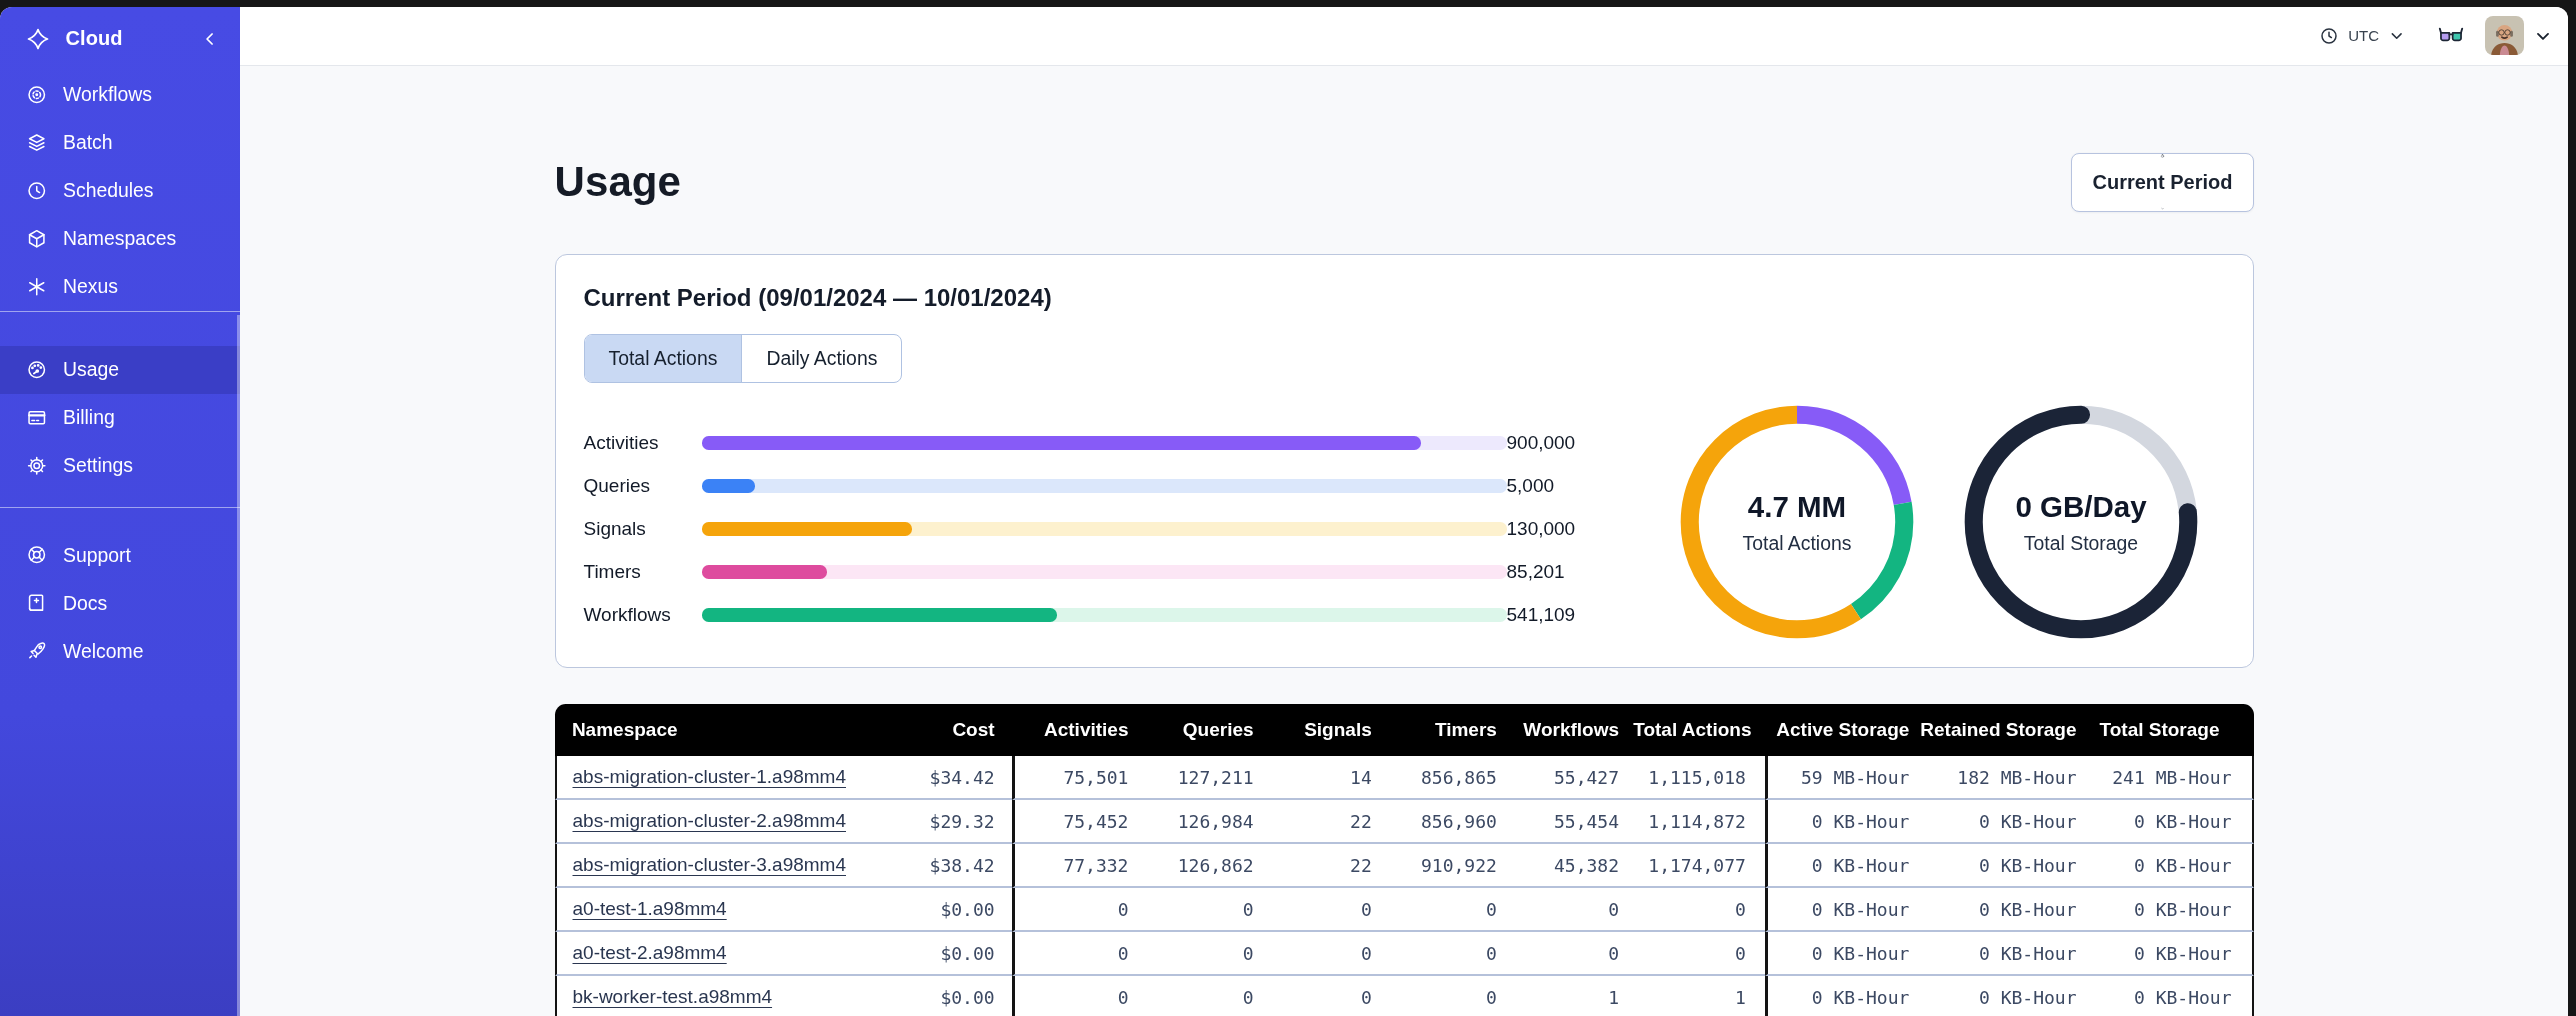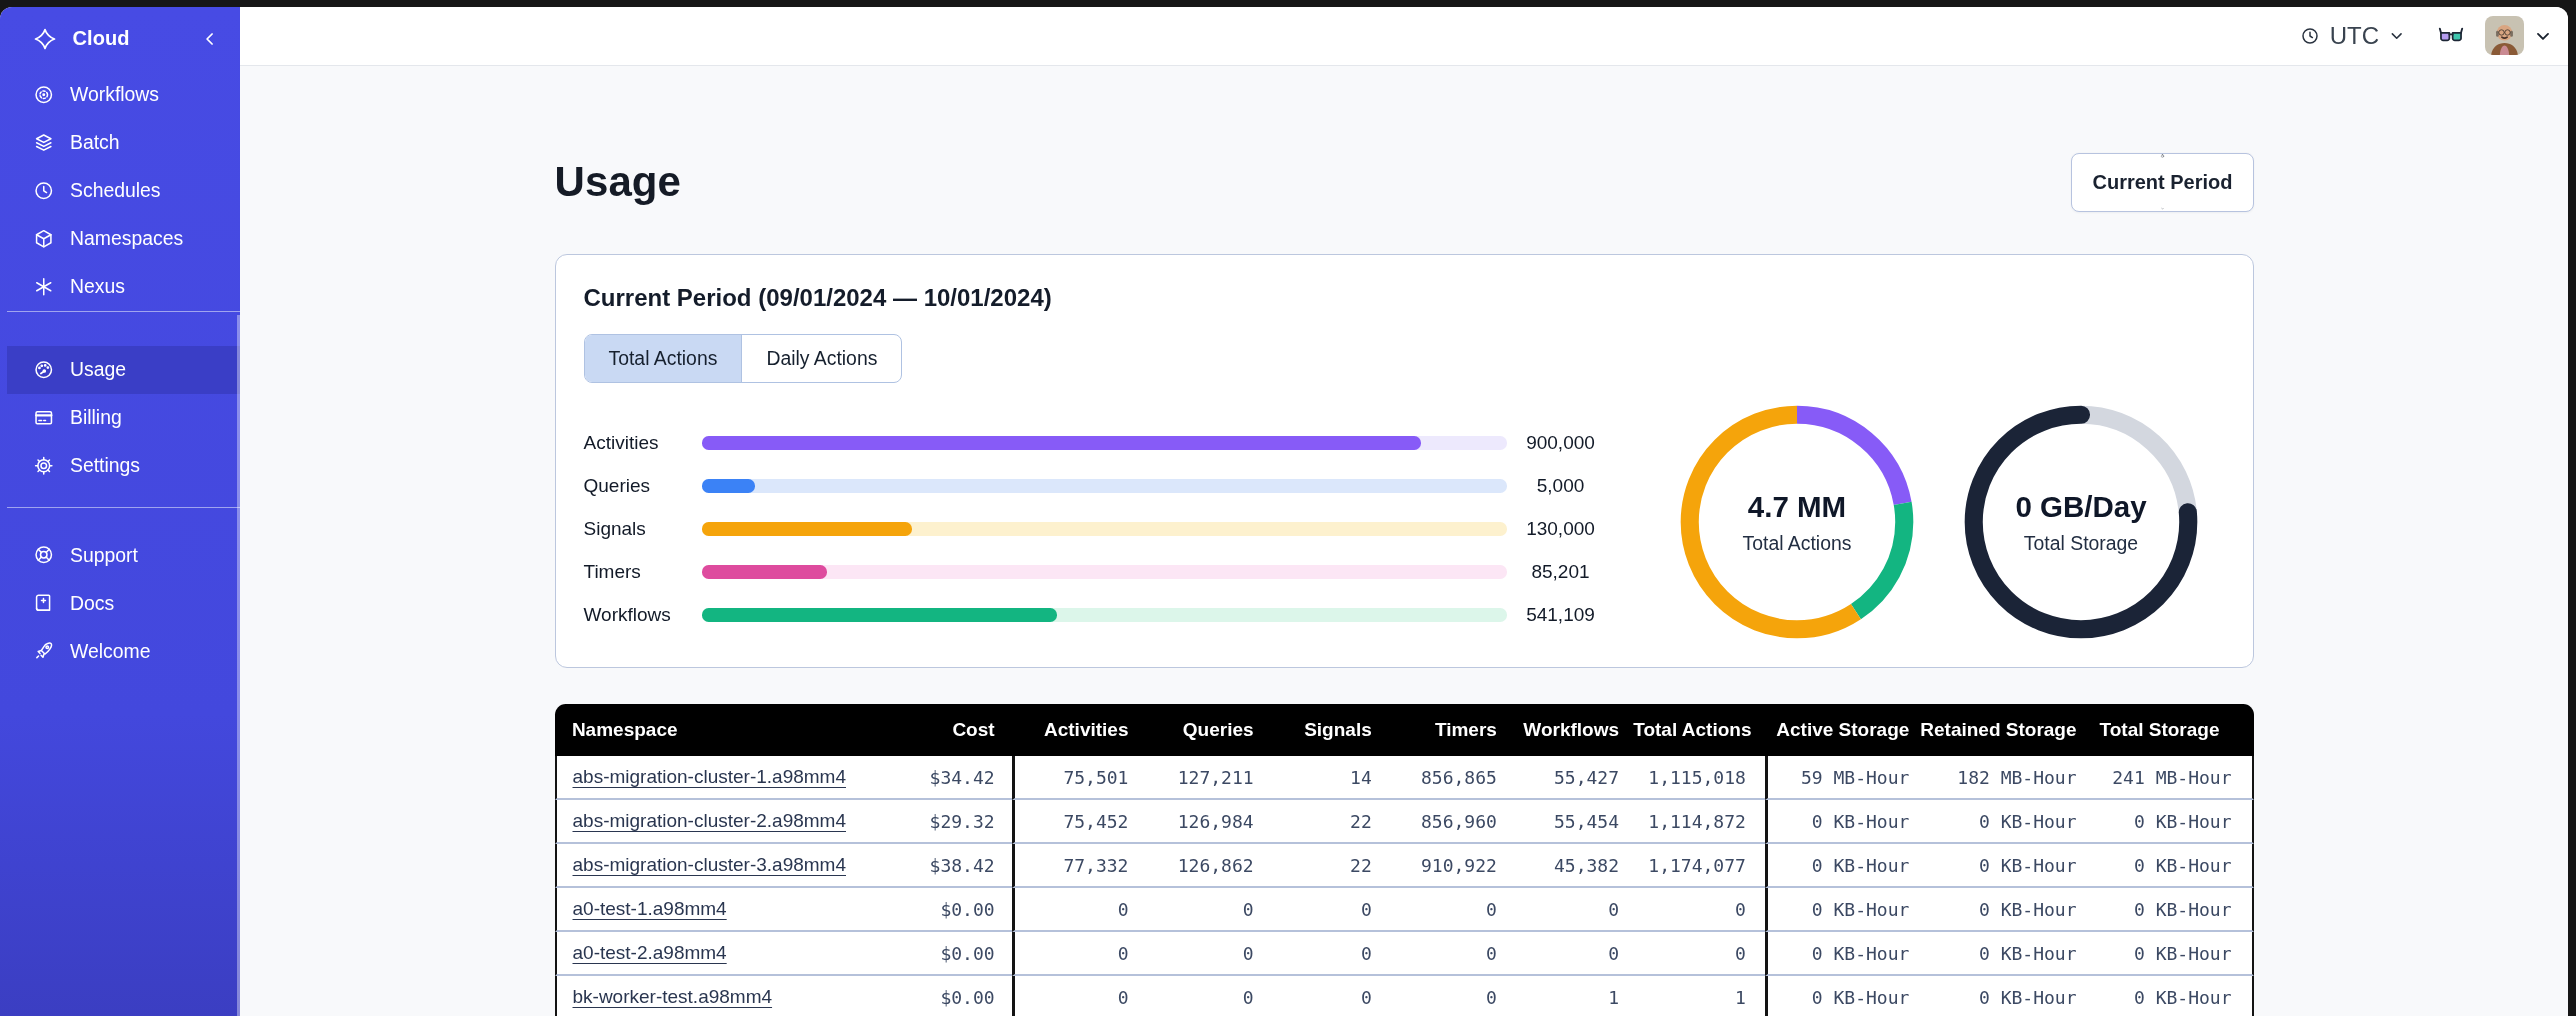--- a/index.html
+++ b/index.html
@@ -5,39 +5,39 @@
   * { margin:0; padding:0; box-sizing:border-box; }
   html,body { width:2576px; height:1016px; overflow:hidden; }
   body { background:#161616; font-family:"Liberation Sans","DejaVu Sans",sans-serif; position:relative; }
 
   
   .window { position:absolute; left:0; top:6.7px; width:2568px; height:1010px;
             border-radius:12px 12px 0 0; overflow:hidden; display:flex; background:#F8F9FB; }
 
   
   .sidebar { width:240px; flex:0 0 240px; background:linear-gradient(180deg,#474BE4 0%,#4348DD 70%,#3B3EC2 100%);
-             color:#fff; position:relative; display:flex; flex-direction:column;padding-left:7px; }
+             color:#fff; position:relative; display:flex; flex-direction:column; }
   .side-scroll-strip { position:absolute; right:0; top:308px; bottom:0; width:3.4px; background:rgba(255,255,255,.38); }
   .side-brand { height:64px; display:flex; align-items:center; padding:0 20px 0 25.5px; gap:16px; }
   .side-brand .brand-label { font-size:20px; font-weight:600; letter-spacing:0.1px; flex:1; }
   .side-item { height:48px; display:flex; align-items:center; gap:16px; padding-left:25.5px;
                font-size:19.4px; font-weight:500; cursor:pointer; }
   .side-item.active { background:#3A3EC6; }
   .side-divider { border:none; border-top:1.3px solid rgba(235,238,252,.55); height:0; }
   .sg2 { margin-top:34px; }
   .div1 { margin-top:0; }
   .div2 { margin-top:17.4px; margin-bottom:23px; }
   .side-item svg, .side-brand svg.logo { flex:0 0 auto; }
 
   
   .main { flex:1; display:flex; flex-direction:column; min-width:0; }
   .topbar { height:59px; background:#fff; border-bottom:1.3px solid #E4E7EC;
             display:flex; align-items:center; justify-content:flex-end; padding-right:14.8px; }
   .tz-picker { display:flex; align-items:center; gap:9.4px; margin-right:31px; cursor:pointer; }
-  .tz-label { font-size:24px; color:#39434F; }
+  .tz-label { font-size:15px; color:#39434F; }
   .icon-btn { display:flex; align-items:center; cursor:pointer; }
   .glasses-btn { margin-right:20px; }
   .avatar { width:39px; height:39px; border-radius:8px; overflow:hidden; margin-right:9.4px; cursor:pointer; }
   .content { flex:1; overflow:hidden; }
   .page-wrap { width:1699px; margin:0 auto; }
 
   
   .page-header { margin-top:87px; display:flex; align-items:center; justify-content:space-between; }
   .page-title { font-size:42px; font-weight:600; color:#151B26; letter-spacing:0.1px; }
   .period-btn { height:59px; display:flex; align-items:center; gap:13.4px; background:#fff;
@@ -55,21 +55,21 @@
          font-weight:500; color:#16202E; cursor:pointer; }
   .tab.selected { background:#C9D9F3; }
   .tab + .tab { border-left:1.3px solid #AFC2E2; }
 
   .chart-row { display:flex; margin-top:39px; }
   .bars { width:1031px; flex:0 0 1031px; }
   .bar-row { display:flex; align-items:center; height:43px; }
   .bar-label { width:118px; font-size:19px; color:#121A28; }
   .bar-track { width:805px; height:13.4px; border-radius:6.7px; position:relative; }
   .bar-fill { position:absolute; left:0; top:0; height:13.4px; border-radius:6.7px; }
-  .bar-value { flex:1; text-align:center; font-size:19px; color:#121A28; }
+  .bar-value { flex:1; text-align:left; font-size:19px; color:#121A28; }
 
   .donuts { margin-left:auto; margin-top:-17.4px; margin-right:24px; display:flex; gap:48px; }
   .donut { position:relative; width:236px; height:236px; }
   .donut svg { width:236px; height:236px; display:block; }
   .donut-center { position:absolute; inset:0; display:flex; flex-direction:column;
                   align-items:center; justify-content:center; }
   .donut-value { font-size:29.5px; font-weight:600; color:#0F1728; }
   .donut-label { font-size:19.4px; color:#222E42; margin-top:8px; }
 
   

